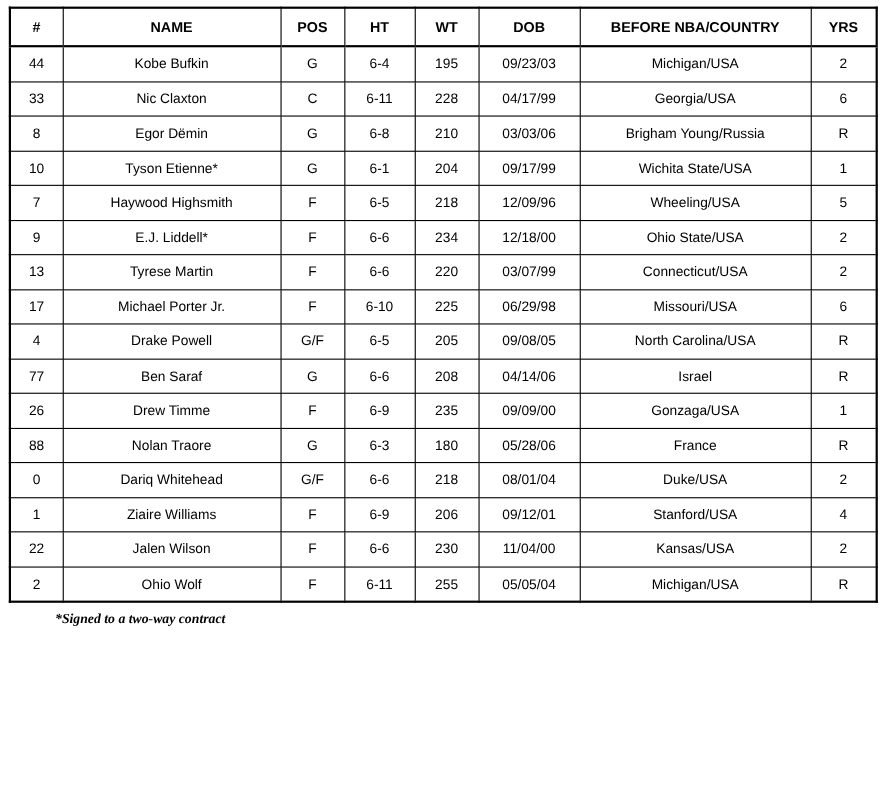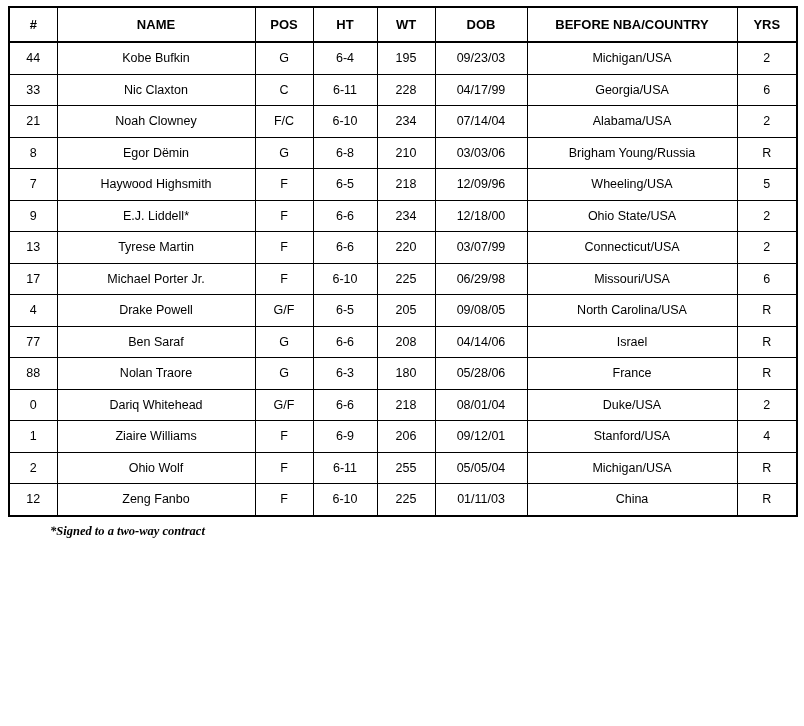--- a/index.html
+++ b/index.html
@@ -106,38 +106,38 @@
         <td>33</td>
         <td>Nic Claxton</td>
         <td>C</td>
         <td>6-11</td>
         <td>228</td>
         <td>04/17/99</td>
         <td>Georgia/USA</td>
         <td>6</td>
       </tr>
       <tr>
-        <td>21</td>
-        <td>Noah Clowney</td>
-        <td>F/C</td>
-        <td>6-10</td>
-        <td>234</td>
-        <td>07/14/04</td>
-        <td>Alabama/USA</td>
-        <td>2</td>
-      </tr>
-      <tr>
         <td>8</td>
         <td>Egor Dëmin</td>
         <td>G</td>
         <td>6-8</td>
         <td>210</td>
         <td>03/03/06</td>
         <td>Brigham Young/Russia</td>
         <td>R</td>
+      </tr>
+      <tr>
+        <td>10</td>
+        <td>Tyson Etienne*</td>
+        <td>G</td>
+        <td>6-1</td>
+        <td>204</td>
+        <td>09/17/99</td>
+        <td>Wichita State/USA</td>
+        <td>1</td>
       </tr>
       <tr>
         <td>7</td>
         <td>Haywood Highsmith</td>
         <td>F</td>
         <td>6-5</td>
         <td>218</td>
         <td>12/09/96</td>
         <td>Wheeling/USA</td>
         <td>5</td>
@@ -186,20 +186,30 @@
         <td>77</td>
         <td>Ben Saraf</td>
         <td>G</td>
         <td>6-6</td>
         <td>208</td>
         <td>04/14/06</td>
         <td>Israel</td>
         <td>R</td>
       </tr>
       <tr>
+        <td>26</td>
+        <td>Drew Timme</td>
+        <td>F</td>
+        <td>6-9</td>
+        <td>235</td>
+        <td>09/09/00</td>
+        <td>Gonzaga/USA</td>
+        <td>1</td>
+      </tr>
+      <tr>
         <td>88</td>
         <td>Nolan Traore</td>
         <td>G</td>
         <td>6-3</td>
         <td>180</td>
         <td>05/28/06</td>
         <td>France</td>
         <td>R</td>
       </tr>
       <tr>
@@ -216,35 +226,35 @@
         <td>1</td>
         <td>Ziaire Williams</td>
         <td>F</td>
         <td>6-9</td>
         <td>206</td>
         <td>09/12/01</td>
         <td>Stanford/USA</td>
         <td>4</td>
       </tr>
       <tr>
+        <td>22</td>
+        <td>Jalen Wilson</td>
+        <td>F</td>
+        <td>6-6</td>
+        <td>230</td>
+        <td>11/04/00</td>
+        <td>Kansas/USA</td>
+        <td>2</td>
+      </tr>
+      <tr>
         <td>2</td>
         <td>Ohio Wolf</td>
         <td>F</td>
         <td>6-11</td>
         <td>255</td>
         <td>05/05/04</td>
         <td>Michigan/USA</td>
-        <td>R</td>
-      </tr>
-      <tr>
-        <td>12</td>
-        <td>Zeng Fanbo</td>
-        <td>F</td>
-        <td>6-10</td>
-        <td>225</td>
-        <td>01/11/03</td>
-        <td>China</td>
         <td>R</td>
       </tr>
     </tbody>
   </table>
   <div class="footnote">*Signed to a two-way contract</div>
 </div>
 
 </body></html>

